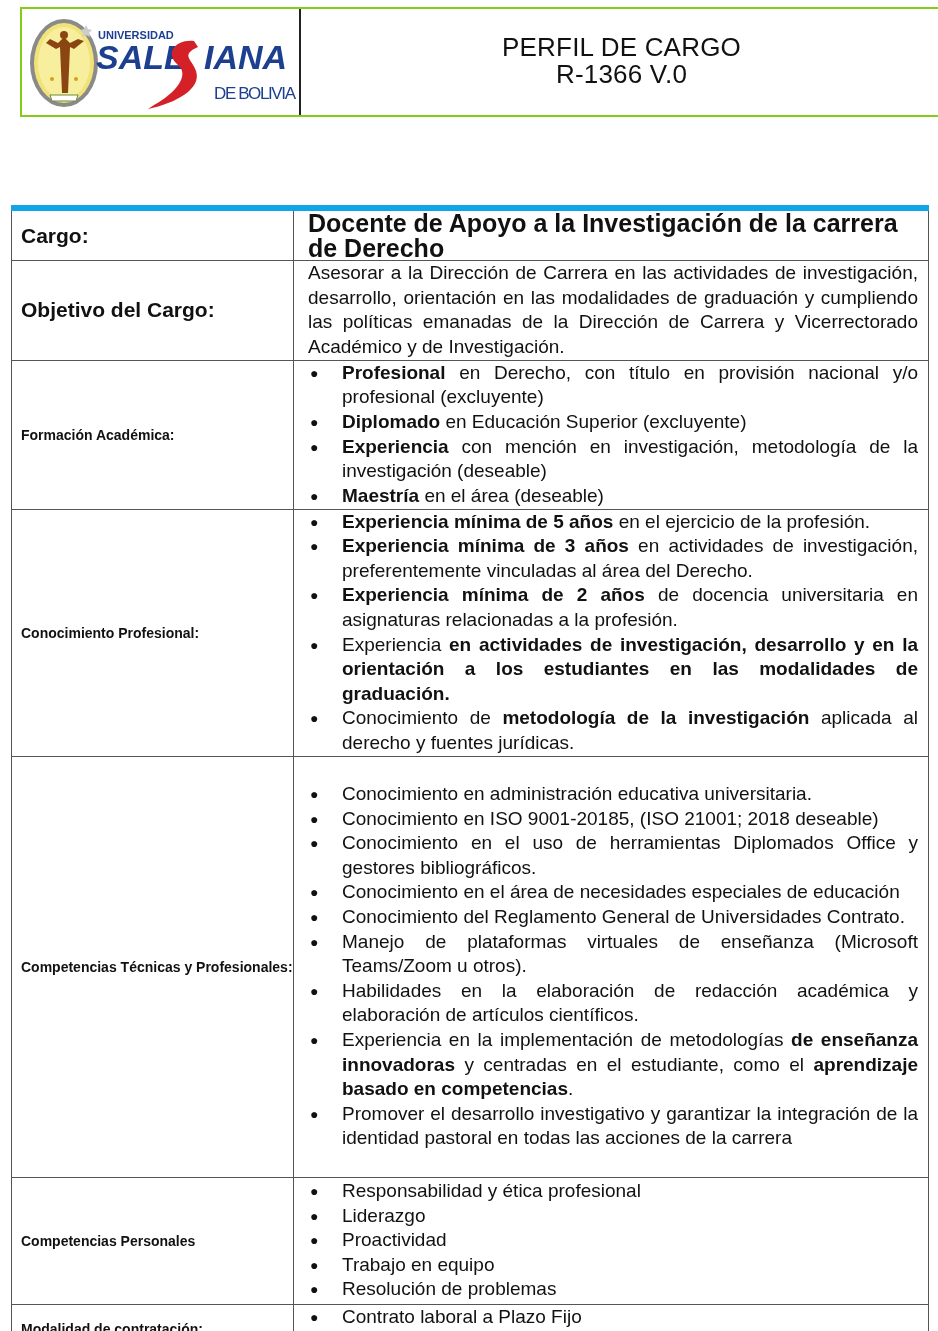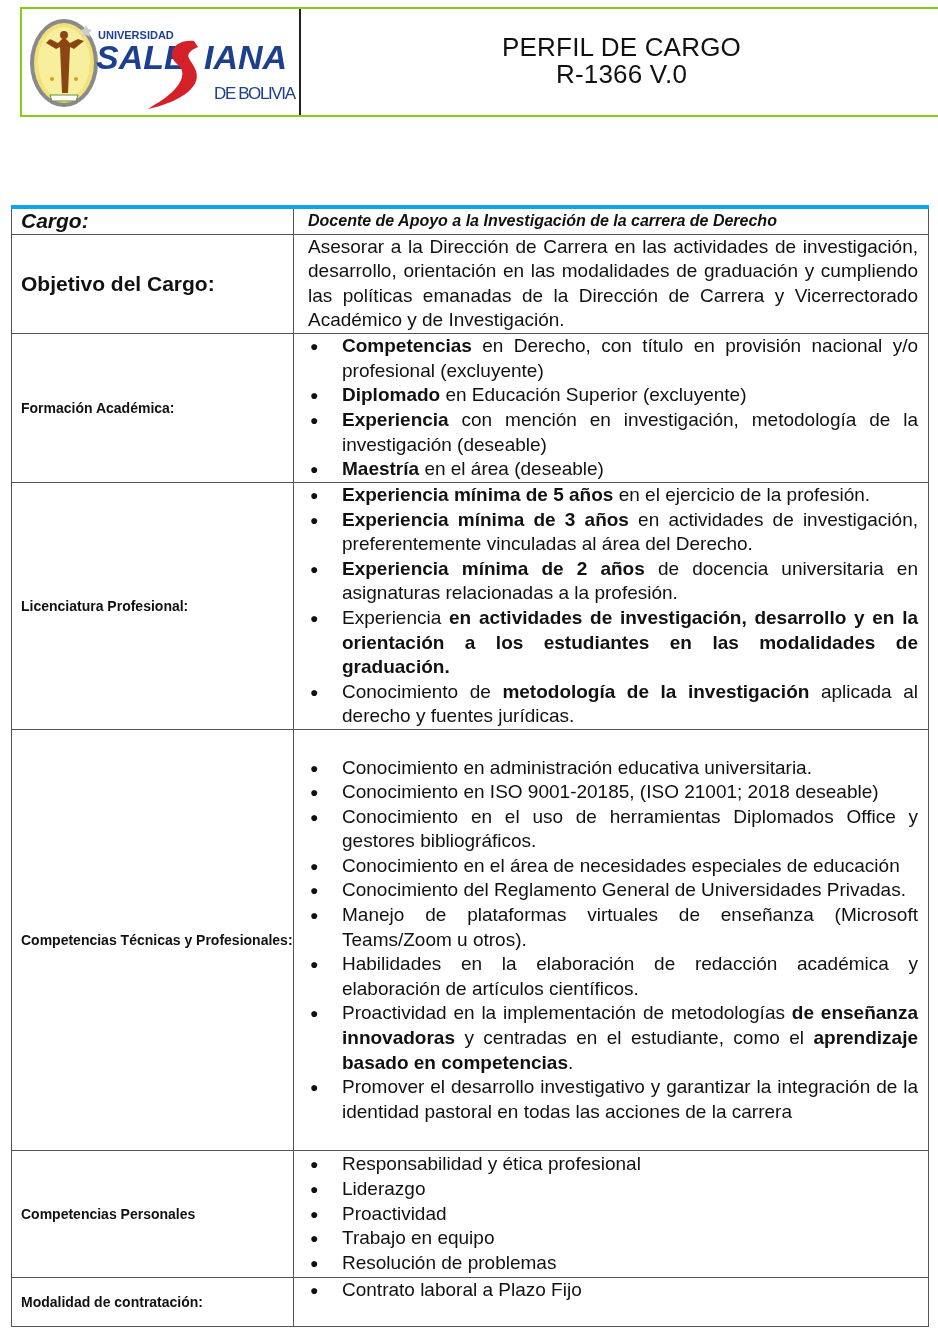--- a/index.html
+++ b/index.html
@@ -8,25 +8,25 @@
   .header-table { position: absolute; left: 20px; top: 7px; width: 924px; height: 110px;
                   border: 2px solid #84cc16; box-sizing: border-box; display: flex; }
   .logo-cell { width: 279px; border-right: 2px solid #222; box-sizing: border-box; position: relative; }
   .title-cell { flex: 1; display: flex; flex-direction: column; align-items: center; justify-content: center;
                 font-size: 26px; line-height: 27px; letter-spacing: 0.2px; padding-bottom: 2px; }
   .logo-svg { position: absolute; left: 4px; top: 4px; }
 
   .main-table { position: absolute; left: 11px; top: 205px; width: 918px;
                 border-collapse: collapse; table-layout: fixed; }
   .main-table td { border: 1.5px solid #555; vertical-align: middle; padding: 0; }
-  .main-table tr:first-child td { border-top: 4px solid #0ea5e9; font-style: italic; }
+  .main-table tr:first-child td { border-top: 6px solid #0ea5e9; }
   .main-table td.label { width: 272px; padding-left: 9px; font-weight: bold; font-size: 14px; line-height: 24px; }
   .main-table td.label.big { font-size: 21px; }
   .main-table td.value { padding-left: 14px; padding-right: 10px; font-size: 19px; line-height: 24.6px; }
-  .main-table td.value.bold-title { font-weight: bold; text-align: left; font-size: 16px; }
+  .main-table td.value.bold-title { font-weight: bold; text-align: left; font-size: 25px; }
   .justify { text-align: justify; text-align-last: left; }
   ul.bullets { list-style: none; margin: 0; padding: 0; }
   ul.bullets li { position: relative; padding-left: 34px; text-align: justify; }
   ul.bullets li .bullet { position: absolute; left: 2px; top: 0; font-size: 14px; }
   b { font-weight: bold; }
   .row-cargo td { height: 24px; }
   .row-objetivo td { height: 95px; }
   .row-formacion td { height: 148px; }
   .row-experiencia td { height: 246px; }
   .row-tecnicas td { height: 420px; }
@@ -73,51 +73,51 @@
     <td class="value bold-title">Docente de Apoyo a la Investigación de la carrera de Derecho</td>
   </tr>
   <tr class="row-objetivo">
     <td class="label big">Objetivo del Cargo:</td>
     <td class="value justify">Asesorar a la Dirección de Carrera en las actividades de investigación, desarrollo, orientación en las modalidades de graduación y cumpliendo las políticas emanadas de la Dirección de Carrera y Vicerrectorado Académico y de Investigación.</td>
   </tr>
   <tr class="row-formacion">
     <td class="label">Formación Académica:</td>
     <td class="value">
       <ul class="bullets">
-        <li><span class="bullet">●</span><b>Competencias</b><span> en Derecho, con título en provisión nacional y/o profesional (excluyente)</span></li>
+        <li><span class="bullet">●</span><b>Profesional</b><span> en Derecho, con título en provisión nacional y/o profesional (excluyente)</span></li>
         <li><span class="bullet">●</span><b>Diplomado</b><span> en Educación Superior (excluyente)</span></li>
         <li><span class="bullet">●</span><b>Experiencia</b><span> con mención en investigación, metodología de la investigación (deseable)</span></li>
         <li><span class="bullet">●</span><b>Maestría</b><span> en el área (deseable)</span></li>
       </ul>
     </td>
   </tr>
   <tr class="row-experiencia">
-    <td class="label">Licenciatura Profesional:</td>
+    <td class="label">Conocimiento Profesional:</td>
     <td class="value">
       <ul class="bullets">
         <li><span class="bullet">●</span><span></span><b>Experiencia mínima de 5 años</b><span> en el ejercicio de la profesión.</span></li>
         <li><span class="bullet">●</span><span></span><b>Experiencia mínima de 3 años</b><span> en actividades de investigación, preferentemente vinculadas al área del Derecho.</span></li>
         <li><span class="bullet">●</span><span></span><b>Experiencia mínima de 2 años</b><span> de docencia universitaria en asignaturas relacionadas a la profesión.</span></li>
         <li><span class="bullet">●</span><span>Experiencia </span><b>en actividades de investigación, desarrollo y en la orientación a los estudiantes en las modalidades de graduación.</b><span></span></li>
         <li><span class="bullet">●</span><span>Conocimiento de </span><b>metodología de la investigación</b><span> aplicada al derecho y fuentes jurídicas.</span></li>
       </ul>
     </td>
   </tr>
   <tr class="row-tecnicas">
     <td class="label">Competencias Técnicas y Profesionales:</td>
     <td class="value">
       <ul class="bullets" id="tecnicas-list">
             <li><span class="bullet">●</span><span>Conocimiento en administración educativa universitaria.</span><b></b><span></span><b></b><span></span></li>
             <li><span class="bullet">●</span><span>Conocimiento en ISO 9001-20185, (ISO 21001; 2018 deseable)</span><b></b><span></span><b></b><span></span></li>
             <li><span class="bullet">●</span><span>Conocimiento en el uso de herramientas Diplomados Office y gestores bibliográficos.</span><b></b><span></span><b></b><span></span></li>
             <li><span class="bullet">●</span><span>Conocimiento en el área de necesidades especiales de educación</span><b></b><span></span><b></b><span></span></li>
-            <li><span class="bullet">●</span><span>Conocimiento del Reglamento General de Universidades Privadas.</span><b></b><span></span><b></b><span></span></li>
+            <li><span class="bullet">●</span><span>Conocimiento del Reglamento General de Universidades Contrato.</span><b></b><span></span><b></b><span></span></li>
             <li><span class="bullet">●</span><span>Manejo de plataformas virtuales de enseñanza (Microsoft Teams/Zoom u otros).</span><b></b><span></span><b></b><span></span></li>
             <li><span class="bullet">●</span><span>Habilidades en la elaboración de redacción académica y elaboración de artículos científicos.</span><b></b><span></span><b></b><span></span></li>
-            <li><span class="bullet">●</span><span>Proactividad en la implementación de metodologías </span><b>de enseñanza innovadoras</b><span> y centradas en el estudiante, como el </span><b>aprendizaje basado en competencias</b><span>.</span></li>
+            <li><span class="bullet">●</span><span>Experiencia en la implementación de metodologías </span><b>de enseñanza innovadoras</b><span> y centradas en el estudiante, como el </span><b>aprendizaje basado en competencias</b><span>.</span></li>
             <li><span class="bullet">●</span><span>Promover el desarrollo investigativo y garantizar la integración de la identidad pastoral en todas las acciones de la carrera</span><b></b><span></span><b></b><span></span></li>
           </ul>
     </td>
   </tr>
   <tr class="row-personales">
     <td class="label">Competencias Personales</td>
     <td class="value">
       <ul class="bullets">
         <li><span class="bullet">●</span><span>Responsabilidad y ética profesional</span></li>
         <li><span class="bullet">●</span><span>Liderazgo</span></li>

